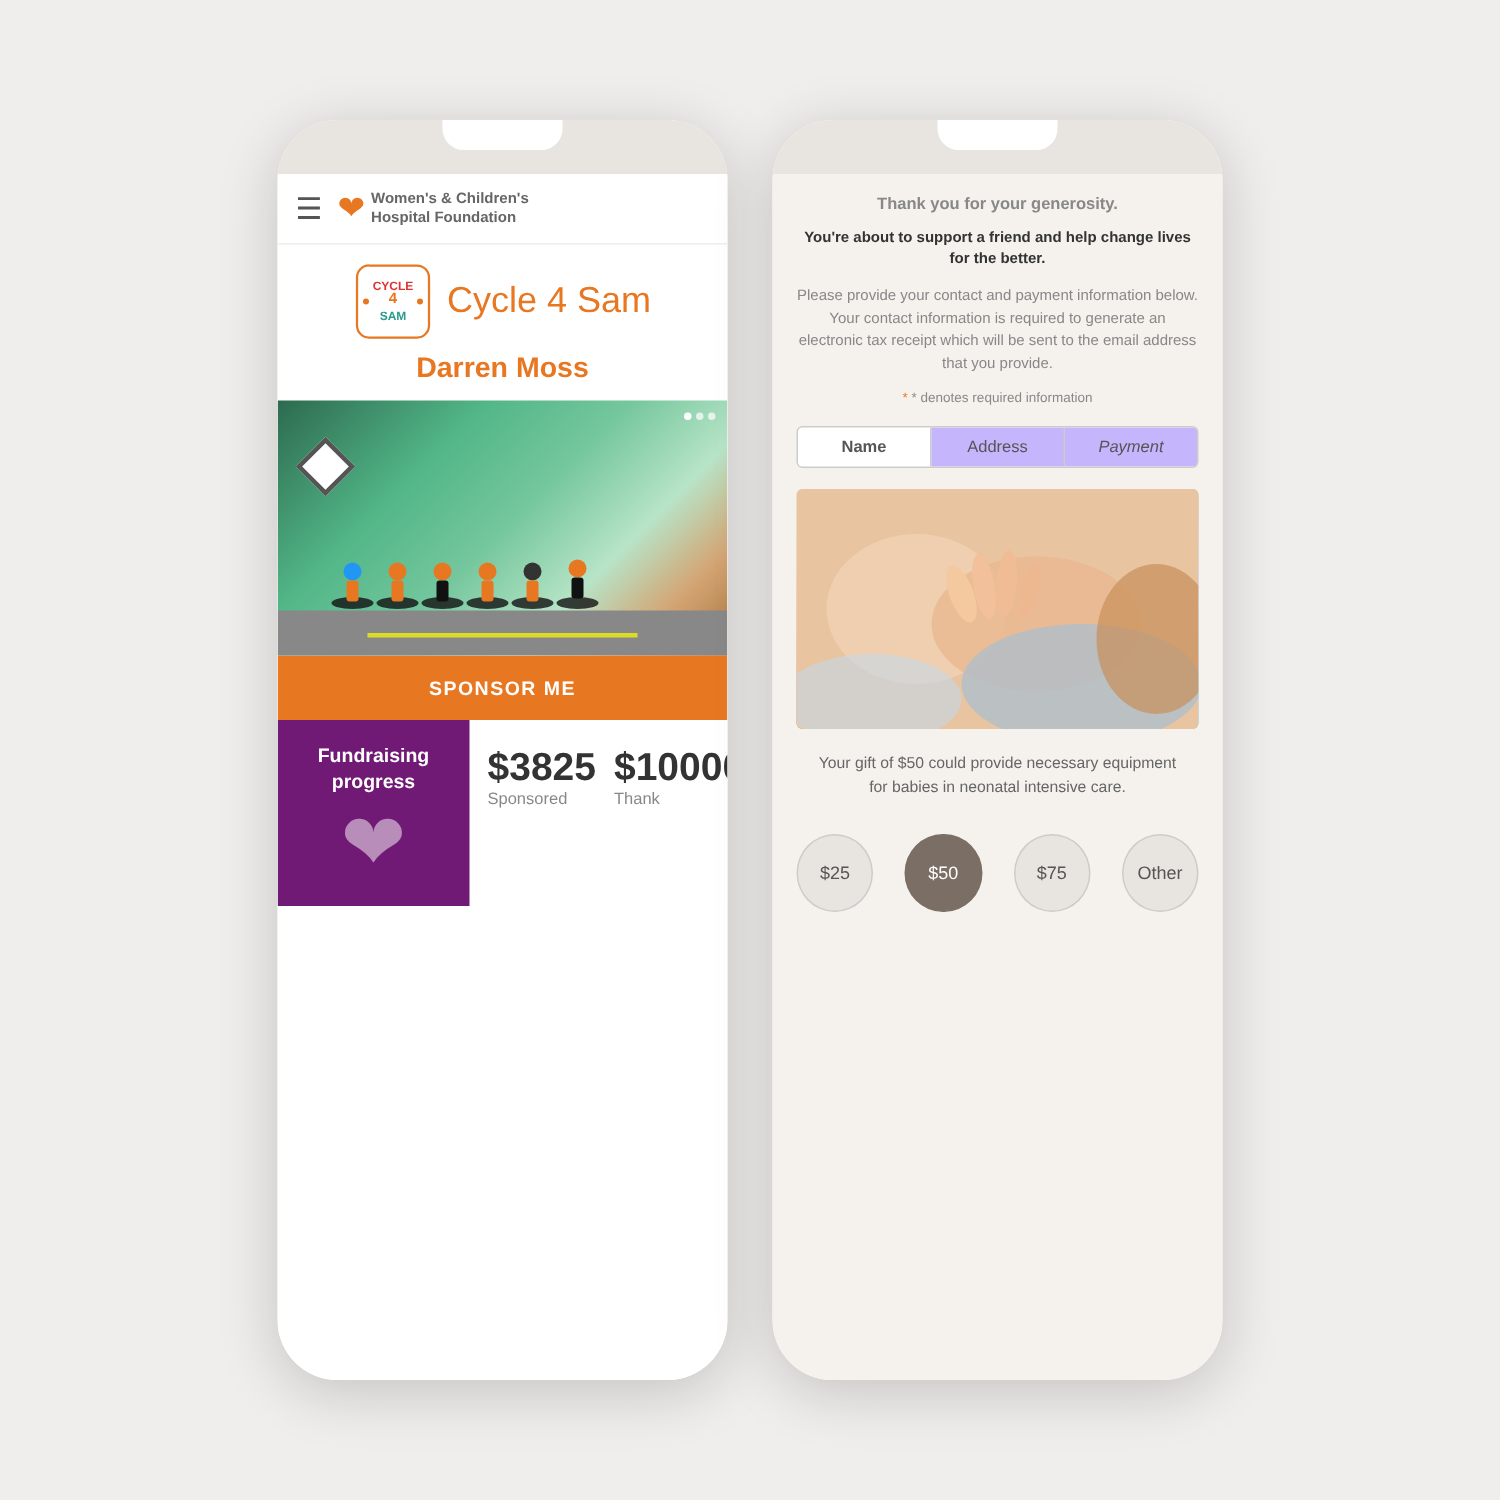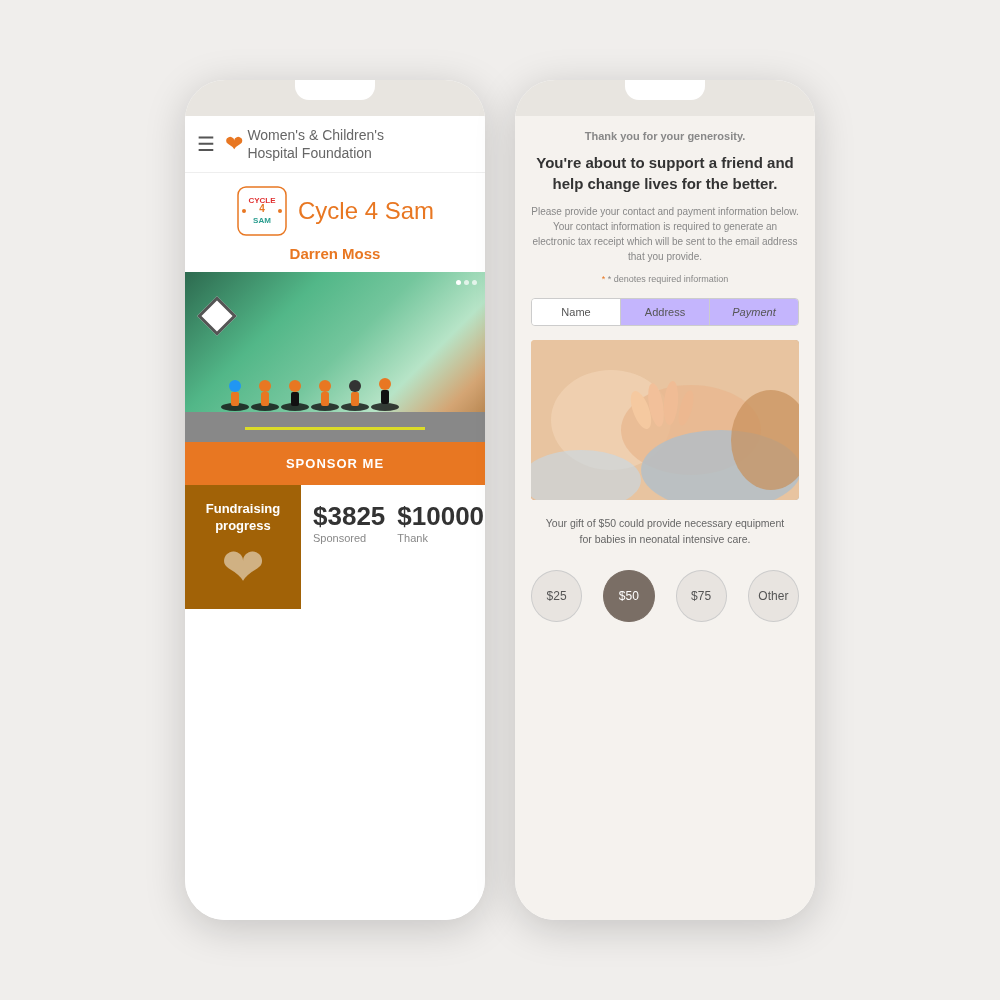--- a/index.html
+++ b/index.html
@@ -88,43 +88,43 @@
       align-items: center;
       gap: 4px;
     }
 
     .wch-heart {
       color: #e87722;
       font-size: 22px;
     }
 
     .wch-text {
-      font-size: 14px;
+      font-size: 10px;
       color: #666;
       line-height: 1.3;
-      font-weight: 400;
+      font-weight: 700;
     }
 
     .cycle-logo-area {
       display: flex;
       align-items: center;
       justify-content: center;
       padding: 12px 0 4px;
       gap: 10px;
     }
 
     .cycle-title-text {
       font-size: 24px;
       font-weight: 400;
       color: #e87722;
     }
 
     .fundraiser-name {
       text-align: center;
-      font-size: 15px;
+      font-size: 19px;
       font-weight: 700;
       color: #e87722;
       padding: 4px 0 10px;
     }
 
     .hero-image {
       width: 100%;
       height: 170px;
       background: linear-gradient(135deg, #2d6a4f 0%, #52b788 30%, #74c69d 50%, #b7e4c7 70%, #d4a574 85%, #a8763e 100%);
       position: relative;
@@ -191,22 +191,22 @@
       font-weight: 700;
       letter-spacing: 1px;
     }
 
     .fundraising-section {
       background: #fff;
       display: flex;
     }
 
     .fundraising-orange {
-      background: #a16207;
-      width: 116px;
+      background: #701a75;
+      width: 128px;
       flex-shrink: 0;
       display: flex;
       flex-direction: column;
       align-items: center;
       justify-content: center;
       padding: 16px 8px;
       gap: 6px;
     }
 
     .fundraising-label {
@@ -261,21 +261,21 @@
 
     .thank-you-text {
       text-align: center;
       font-size: 11px;
       color: #888;
       font-weight: bold;
     }
 
     .support-heading {
       text-align: center;
-      font-size: 15px;
+      font-size: 10px;
       font-weight: 700;
       color: #333;
       line-height: 1.4;
     }
 
     .contact-info-text {
       text-align: center;
       font-size: 10px;
       color: #888;
       line-height: 1.5;
@@ -310,21 +310,21 @@
       position: relative;
     }
 
     .step-item:last-child {
       border-right: none;
       font-style: italic;
     }
 
     .step-item.active {
       background: #fff;
-      font-weight: 400;
+      font-weight: 700;
     }
 
     .baby-image {
       width: 100%;
       height: 160px;
       background: linear-gradient(135deg, #f5d0a0 0%, #e8b080 20%, #d4856a 40%, #c9a882 60%, #b8c4d0 80%, #9fb5c4 100%);
       border-radius: 4px;
       overflow: hidden;
       position: relative;
     }

